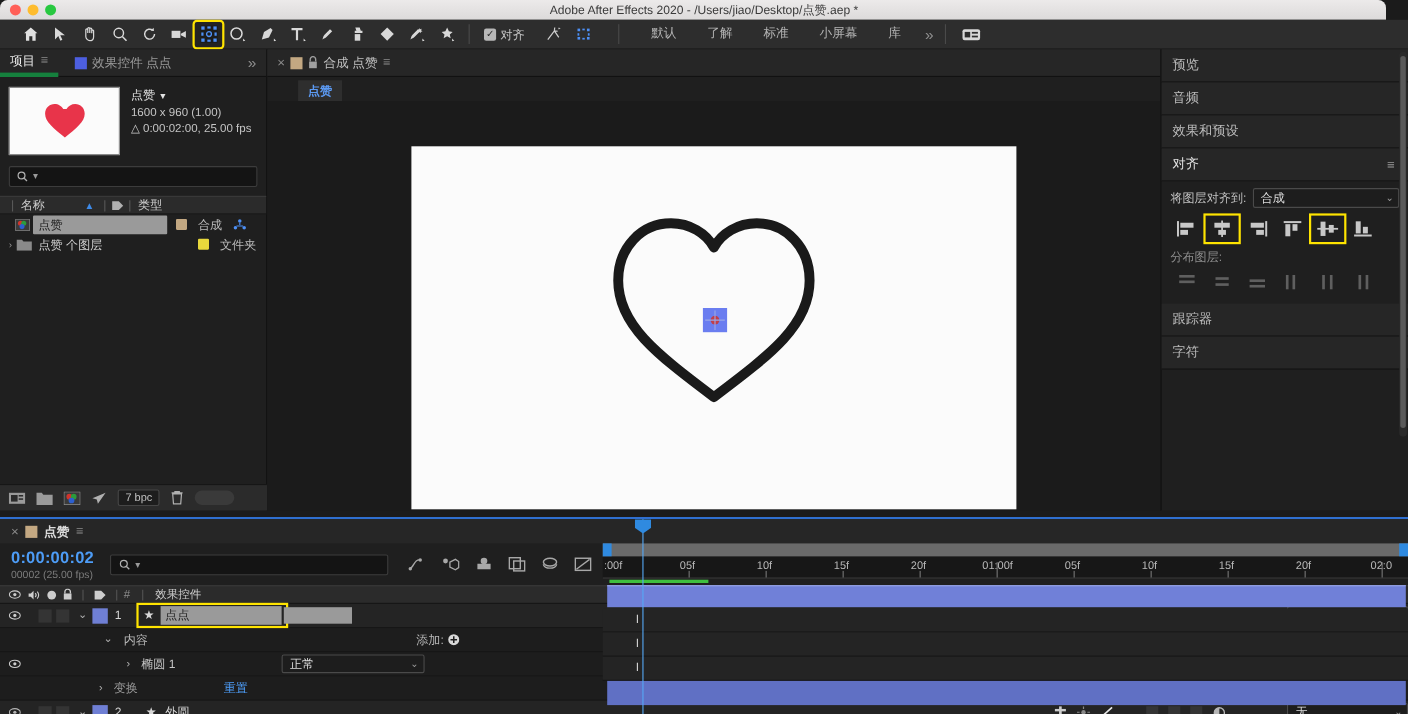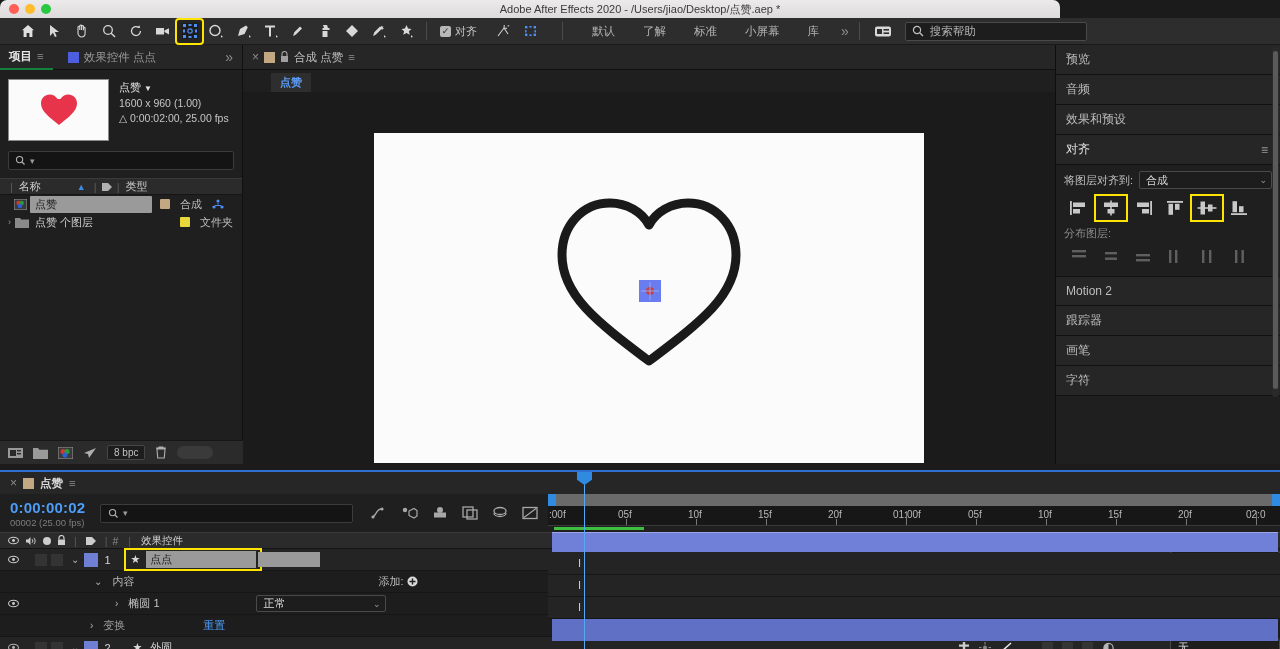--- a/index.html
+++ b/index.html
@@ -7,21 +7,21 @@
     width: 1280px; height: 649px;
     background: #1b1b1b;
     font-family: "Liberation Sans", "DejaVu Sans", sans-serif;
     font-size: 11px;
     color: #c8c8c8;
     overflow: hidden;
     position: relative;
   }
   
   .titlebar {
-    position: absolute; top: 0; left: 0; width: 1060px; height: 18px;
+    position: absolute; top: 0; left: 0; width: 1260px; height: 18px;
     background: linear-gradient(#eceaea, #dcdada);
     border-top-left-radius: 7px; border-top-right-radius: 7px;
     display: flex; align-items: center;
   }
   .traffic { display: flex; gap: 6px; margin-left: 9px; }
   .dot { width: 10px; height: 10px; border-radius: 50%; }
   .dot.red { background: #ff5f57; }
   .dot.yellow { background: #febc2e; }
   .dot.green { background: #28c840; }
   .win-title {
@@ -63,21 +63,21 @@
   }
   
   .panel-tabbar {
     height: 25px; background: #262626; display: flex; align-items: center;
     border-bottom: 1px solid #111;
   }
   .ptab {
     height: 25px; display: flex; align-items: center; gap: 5px;
     padding: 0 9px; font-size: 11.5px; color: #9a9a9a;
   }
-  .ptab.sel { color: #e8e8e8; border-bottom: 2px solid #15803d; font-weight: bold; }
+  .ptab.sel { color: #e8e8e8; border-bottom: 4px solid #15803d; }
   
   .project {
     position: absolute; left: 0; top: 45px; width: 243px; height: 419px;
     background: #1f1f1f; border-right: 1px solid #101010;
   }
   .proj-preview { display: flex; padding: 9px 8px 6px 8px; gap: 10px; }
   .thumb {
     width: 101px; height: 62px; background: #fbfbfb;
     border: 1px solid #8a8a8a; display: flex; align-items: center; justify-content: center;
   }
@@ -377,27 +377,20 @@
   </div>
   <div class="tsep" style="margin-left:2px"></div>
   <div class="tool" style="margin-left:4px">
     <svg width="18" height="13" viewBox="0 0 18 13">
         <rect x="1" y="1.5" width="16" height="10" rx="2" fill="#d8d8d8"></rect>
         <rect x="3" y="4" width="5" height="5" fill="#2d2d2d"></rect>
         <rect x="9.5" y="4" width="5.5" height="1.6" fill="#2d2d2d"></rect>
         <rect x="9.5" y="7.4" width="5.5" height="1.6" fill="#2d2d2d"></rect>
       </svg>
   </div>
-  <div class="search-help">
-    <svg width="12" height="12" viewBox="0 0 12 12">
-        <circle cx="5" cy="5" r="3.6" fill="none" stroke="#c0c0c0" stroke-width="1.2"></circle>
-        <line x1="7.7" y1="7.7" x2="11" y2="11" stroke="#c0c0c0" stroke-width="1.3"></line>
-      </svg>
-    <span>搜索帮助</span>
-  </div>
 </div>
 
 <div class="project">
   <div class="panel-tabbar">
     <div class="ptab sel">
       <span>项目</span>
       <span style="color:#8d8d8d">≡</span>
     </div>
     <div class="ptab" style="margin-left:6px">
       <span style="width:11px;height:11px;background:#4d5fe0;display:inline-block"></span>
@@ -480,21 +473,21 @@
       </svg>
     <svg width="15" height="12" viewBox="0 0 15 12">
         <rect x="0" y="0" width="15" height="12" fill="#3a3a3a" stroke="#9a9a9a"></rect>
         <circle cx="5" cy="4.5" r="2.6" fill="#d0342c"></circle>
         <circle cx="9" cy="4.5" r="2.6" fill="#2c9a3c"></circle>
         <circle cx="7" cy="8" r="2.6" fill="#2c5fd0"></circle>
       </svg>
     <svg width="14" height="12" viewBox="0 0 14 12">
         <path d="M13 1L1 6l4 1 1 4z" fill="#b0b0b0"></path>
       </svg>
-    <span class="bpc">8 bpc</span>
+    <span class="bpc">7 bpc</span>
     <svg width="12" height="13" viewBox="0 0 12 13">
         <path d="M1 2h10M4 2V1h4v1M2 3h8l-.7 9H2.7z" fill="none" stroke="#b0b0b0" stroke-width="1.1"></path>
       </svg>
     <span style="width:36px;height:13px;background:#3a3a3a;border-radius:7px"></span>
   </div>
 </div>
 
 <div class="comp">
   <div class="panel-tabbar">
     <div class="ptab">
@@ -725,28 +718,22 @@
       </div>
       <div class="abtn">
         <svg width="20" height="15" viewBox="0 0 20 15">
             <rect x="6" y="1" width="2.4" height="13" fill="#c8c8c8"></rect>
             <rect x="12.5" y="1" width="2.4" height="13" fill="#c8c8c8"></rect>
           </svg>
       </div>
     </div>
   </div>
 
-  <div class="rpanel" style="border-top:1px solid #111">
-    <span>Motion 2</span>
-  </div>
   <div class="rpanel">
     <span>跟踪器</span>
-  </div>
-  <div class="rpanel">
-    <span>画笔</span>
   </div>
   <div class="rpanel">
     <span>字符</span>
   </div>
 
   <div class="rscroll">
       <i></i>
     </div>
 </div>
 

